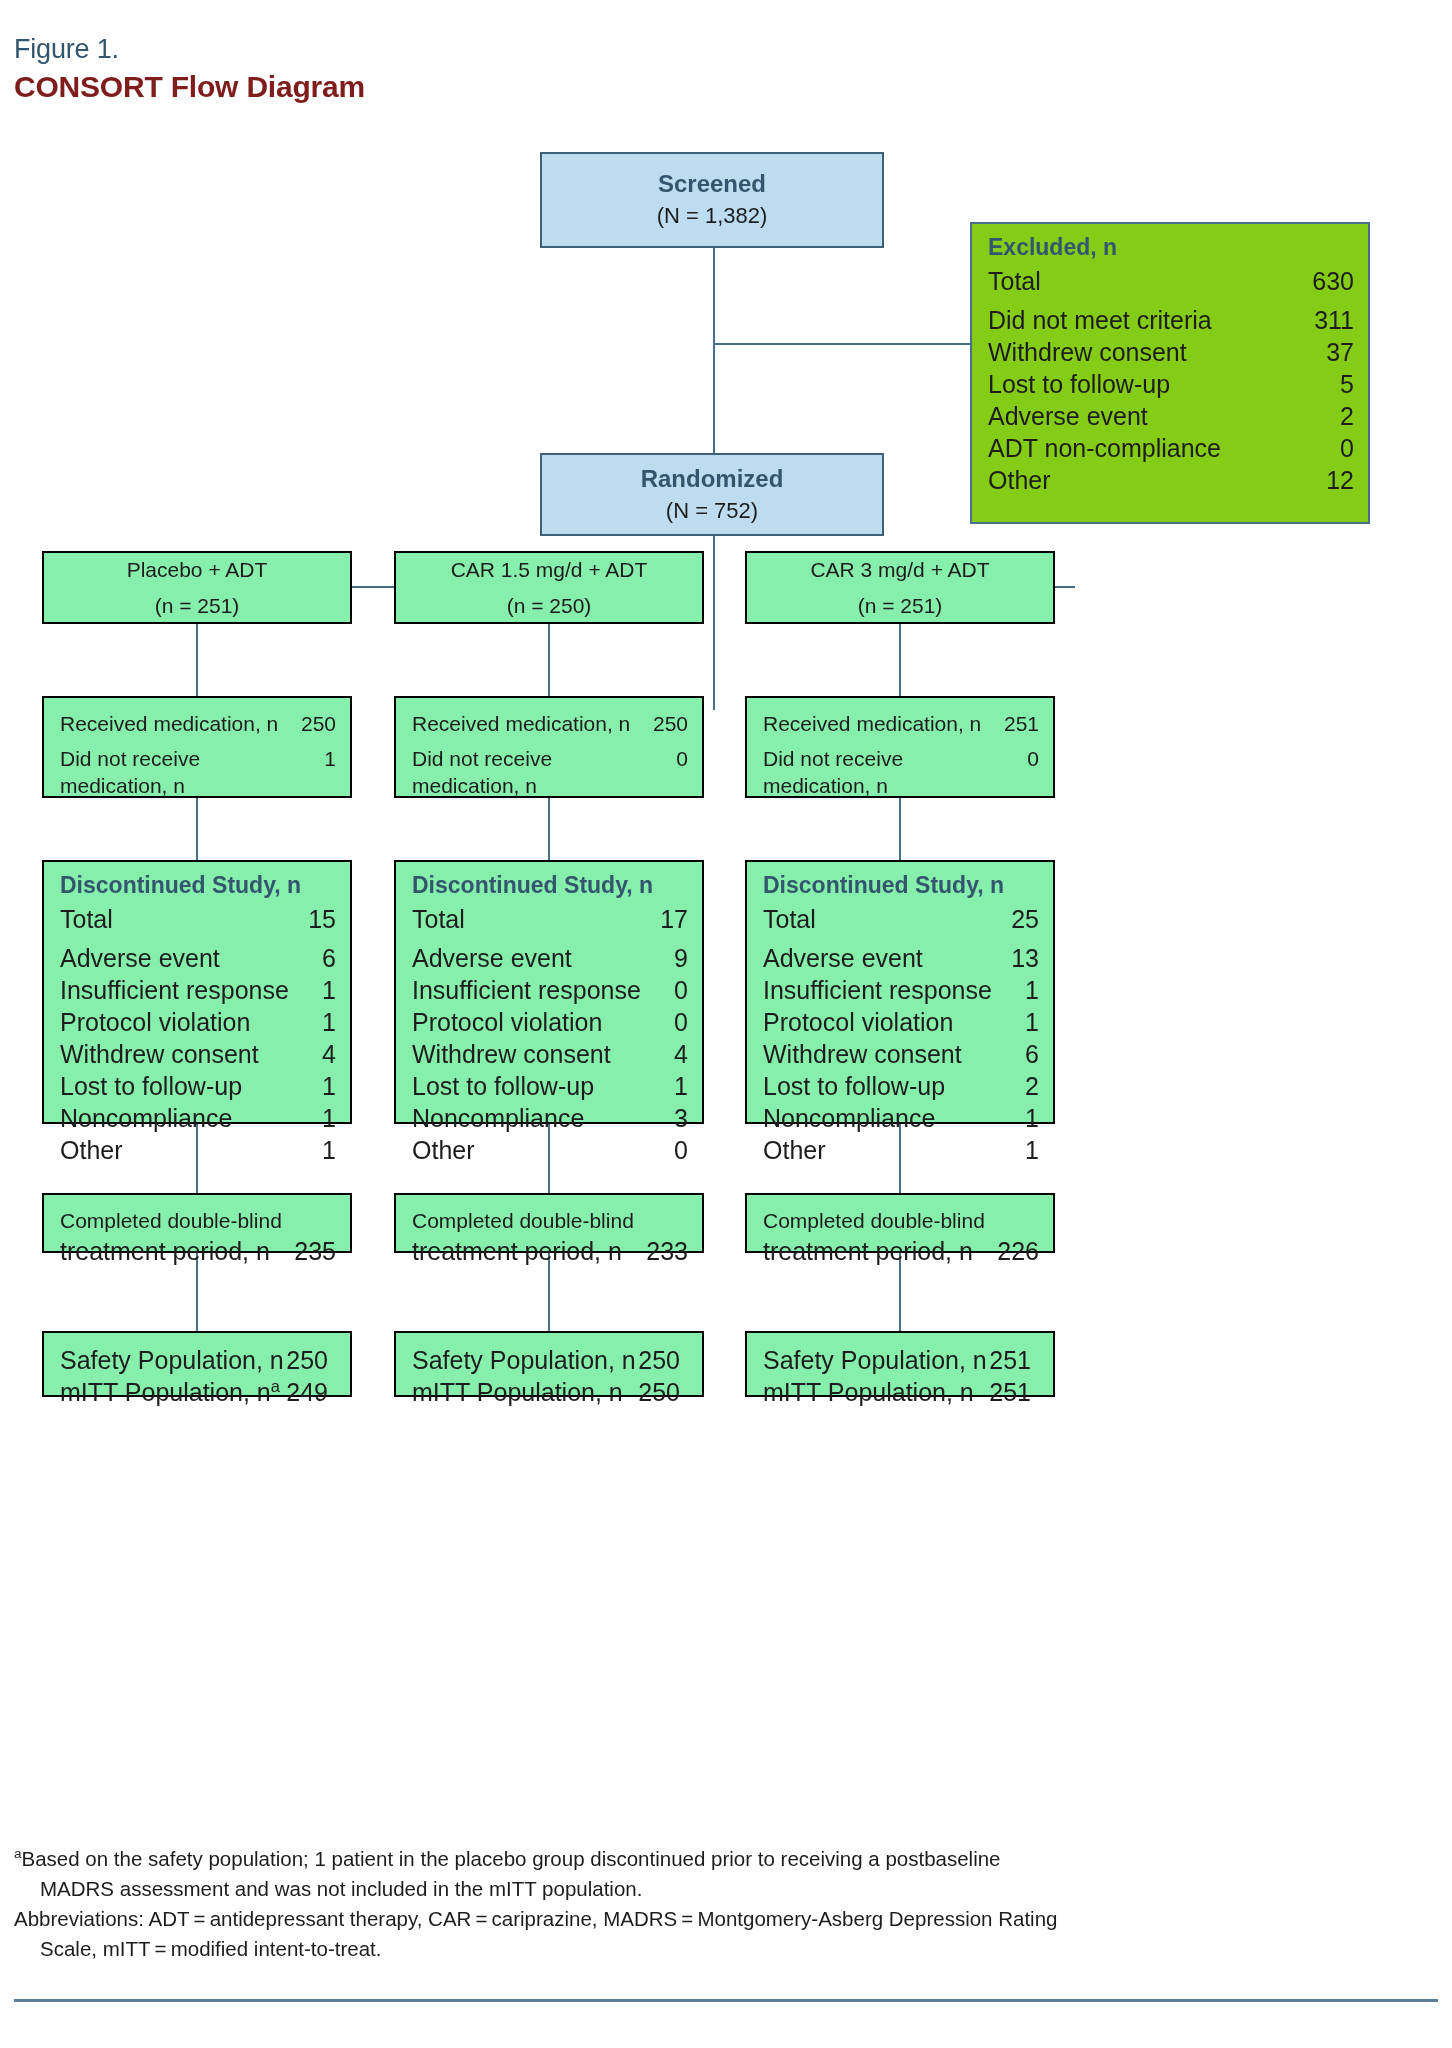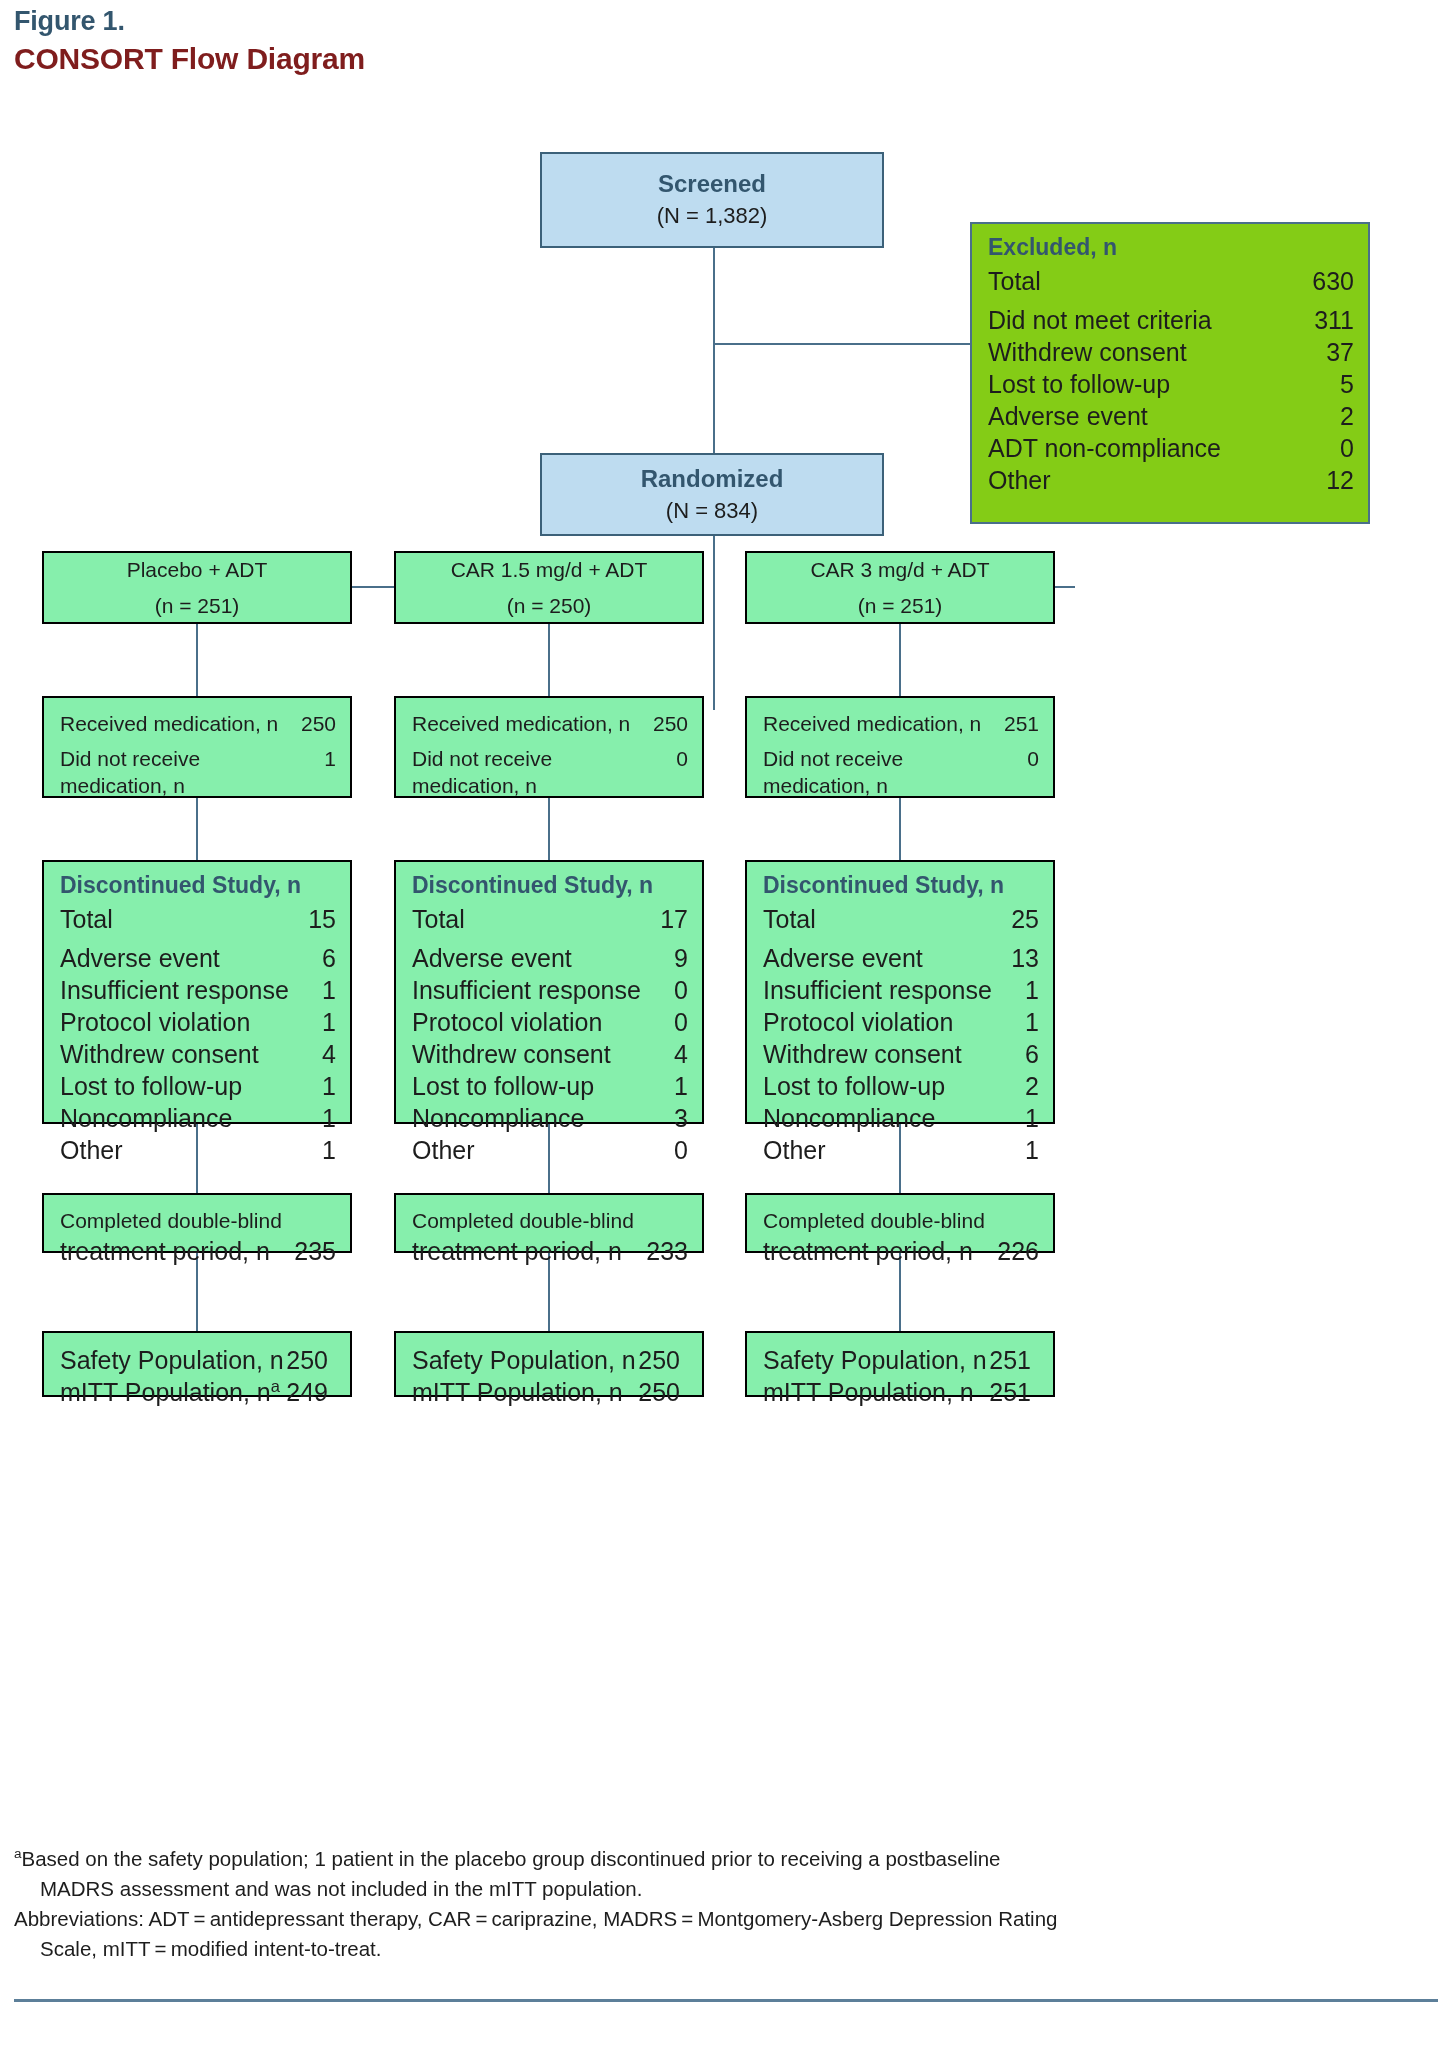--- a/index.html
+++ b/index.html
@@ -18,24 +18,25 @@
 
   
   #header {
     position: absolute;
     left: 14px;
     top: 6px;
     width: 1420px;
   }
   #fig-label {
     font-size: 27px;
-    font-weight: 700;
+    font-weight: 400;
     color: #33566e;
     line-height: 1.15;
     letter-spacing: -0.2px;
+    margin-top: 28px;
   }
   #fig-title {
     font-size: 30px;
     font-weight: 700;
     color: #7f1d1d;
     line-height: 1.25;
     margin-top: 3px;
     letter-spacing: -0.2px;
   }
 
@@ -250,21 +251,21 @@
       </div>
       <div class="lrow">
         <span class="lk">Other</span>
         <span class="lv">12</span>
       </div>
     </div>
   </div>
 
   <div class="box blue centerbox" style="left:540px; top:453px; width:344px; height:83px;">
     <div class="cb-title">Randomized</div>
-    <div class="cb-sub">(N = 834)</div>
+    <div class="cb-sub">(N = 752)</div>
   </div>
 
   <div class="box arm" style="left:42px; top:551px; width:310px; height:73px;">
     <div class="arm-title">Placebo + ADT</div>
     <div class="arm-sub">(n = 251)</div>
   </div>
 
   <div class="box medbox" style="left:42px; top:696px; width:310px; height:102px;">
     <div class="lrow">
       <span class="lk">Received medication, n</span>

